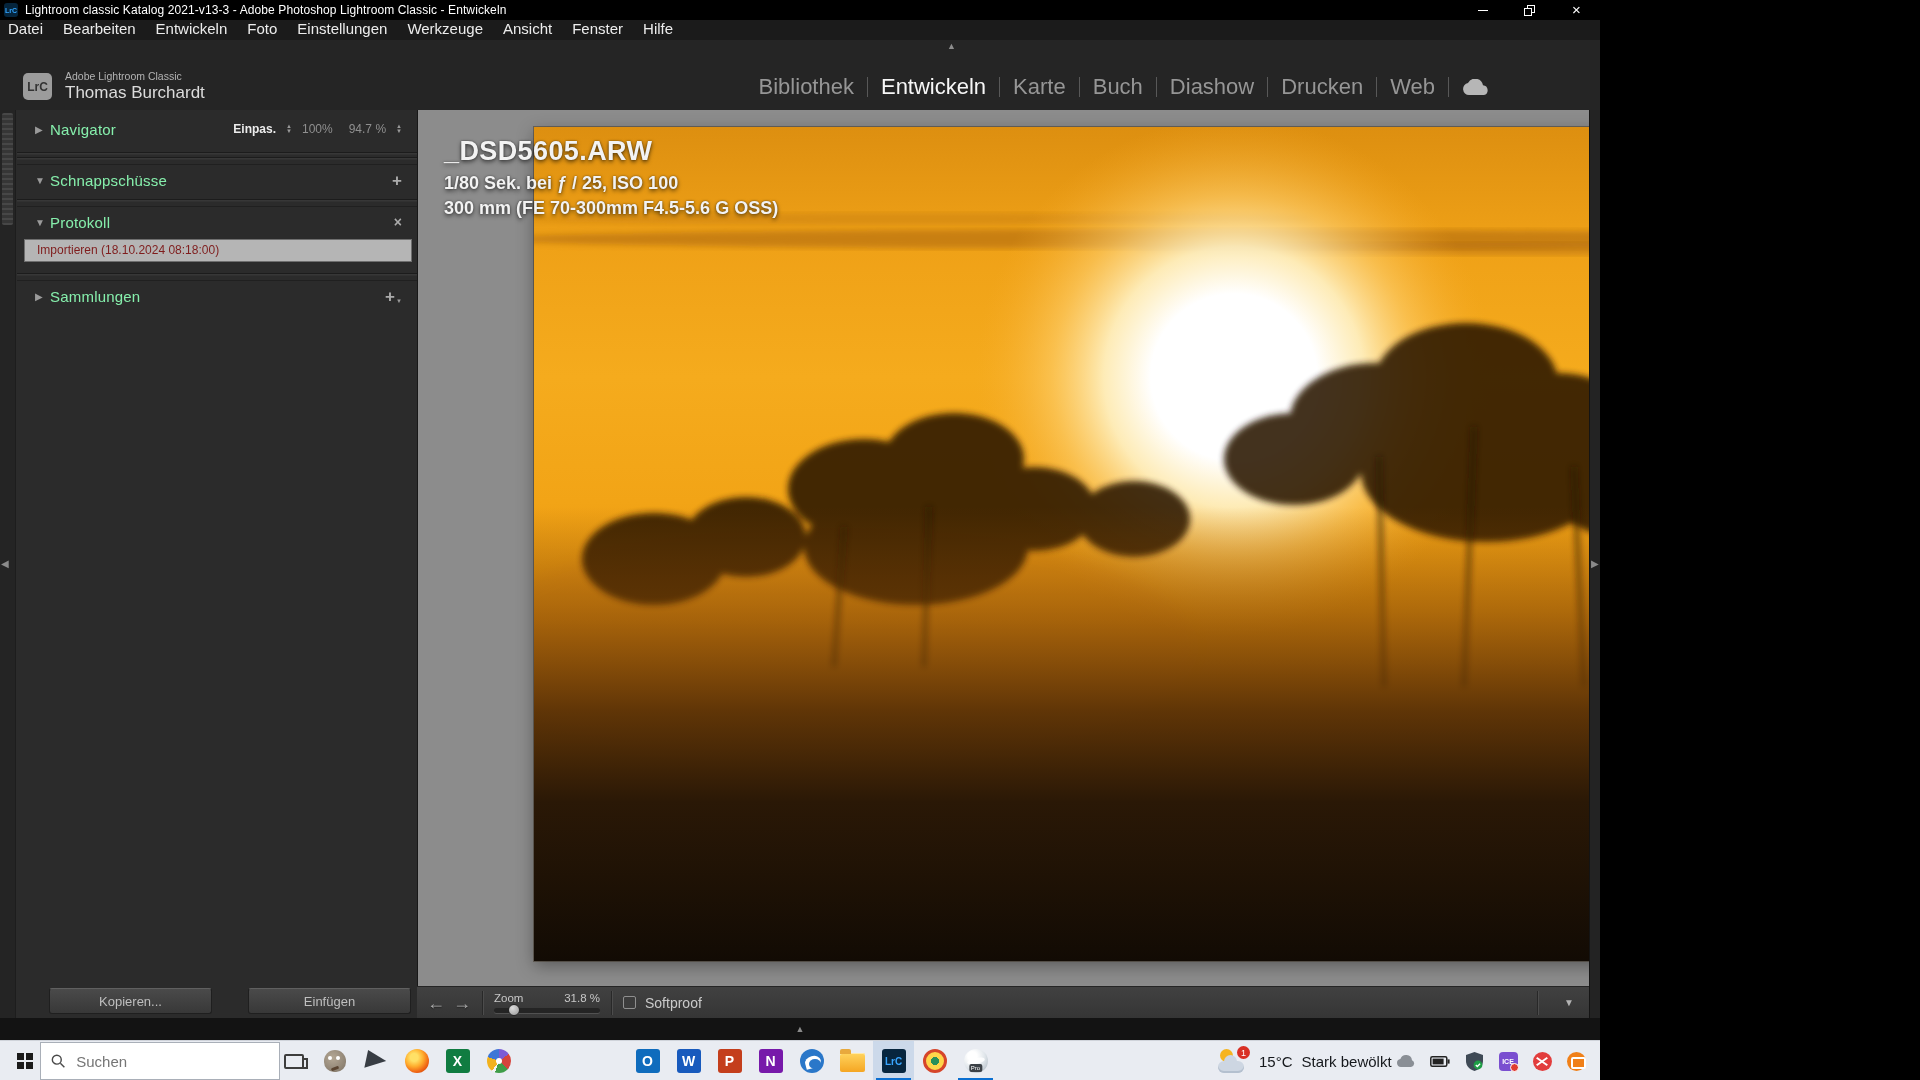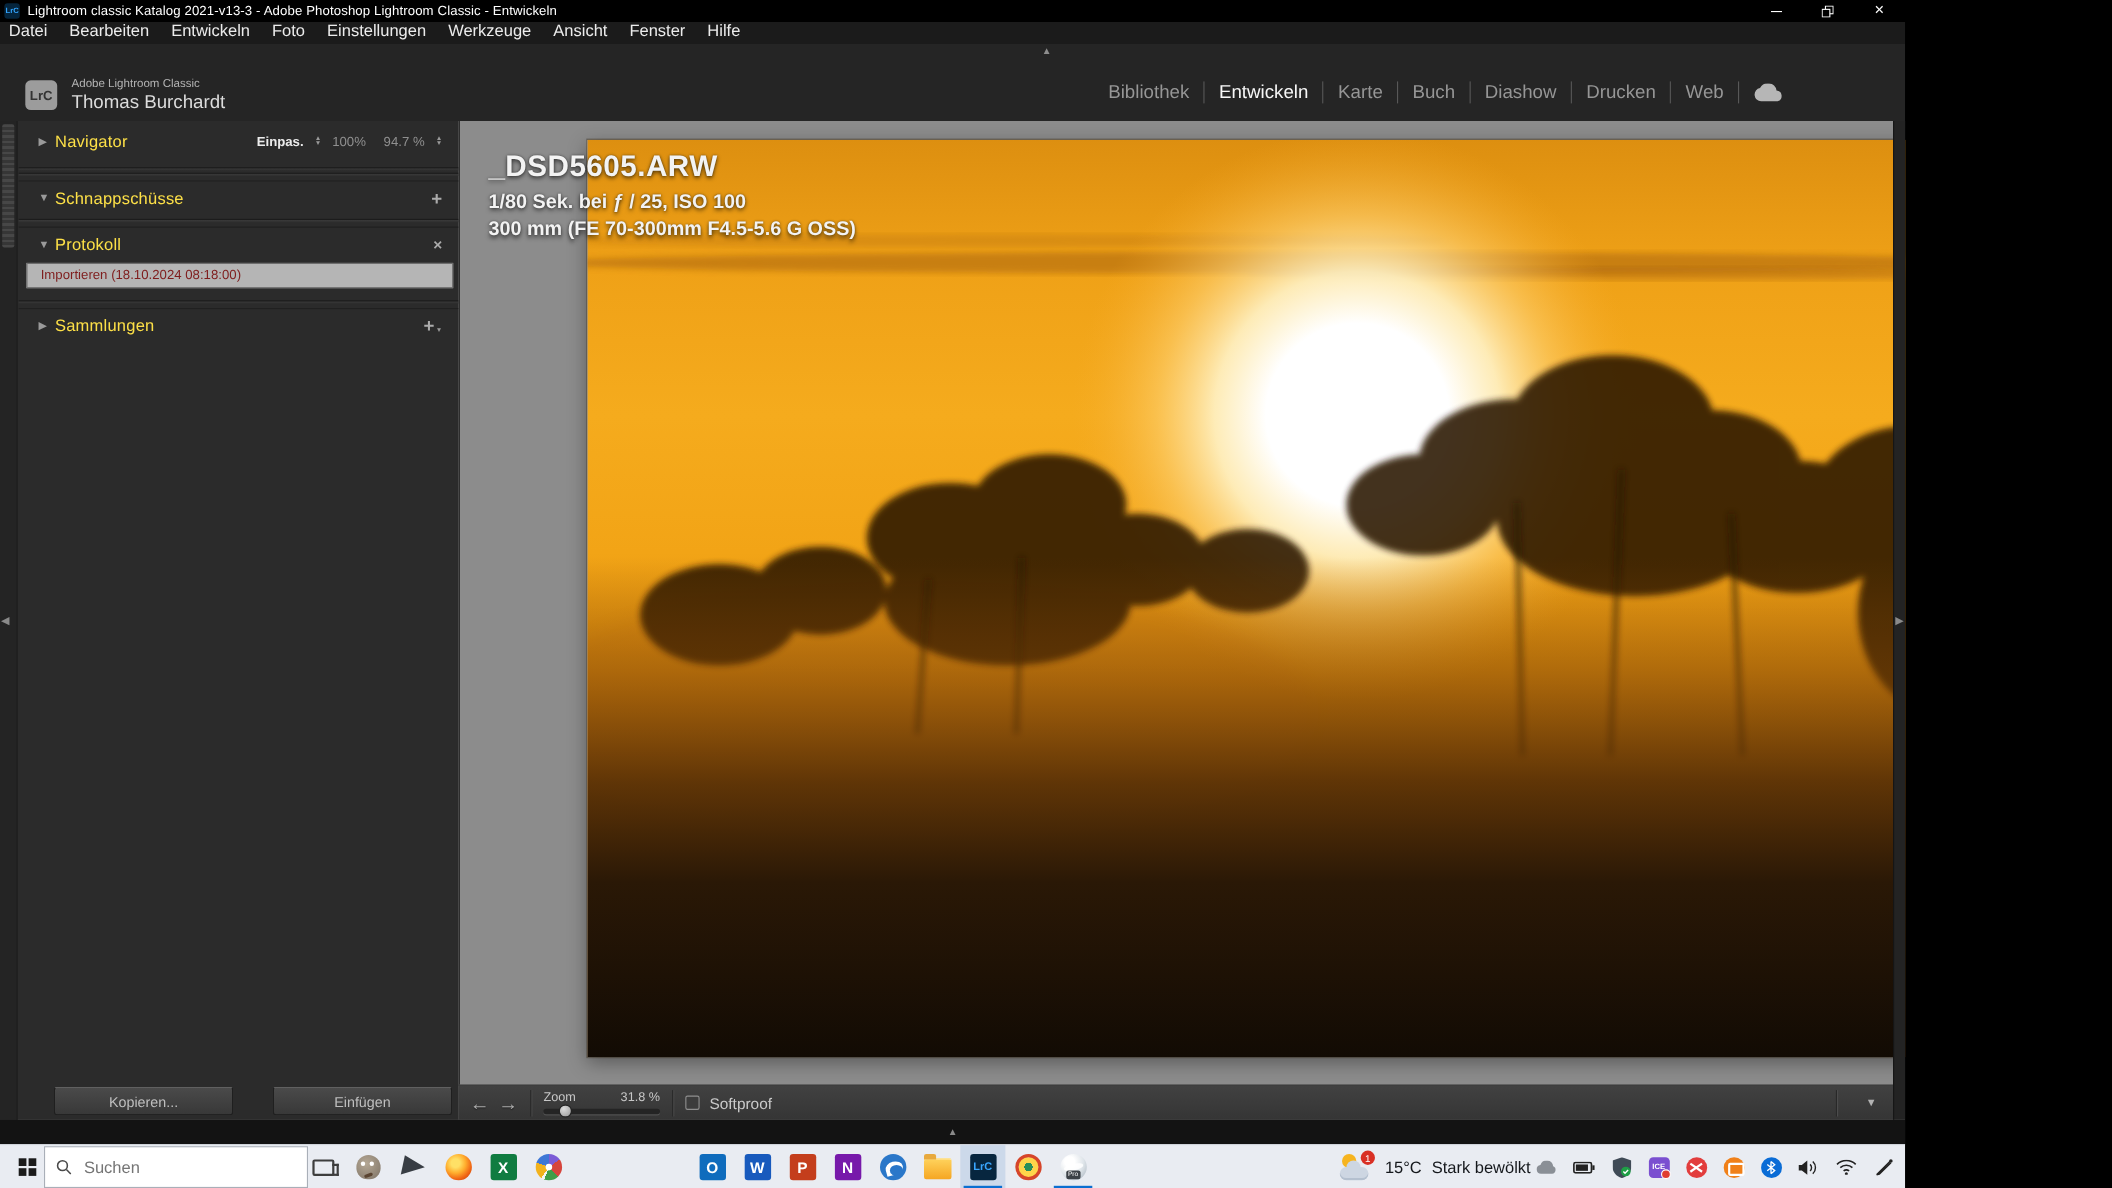--- a/index.html
+++ b/index.html
@@ -1,17 +1,17 @@
 <!DOCTYPE html>
 <html><head>
 <meta charset="utf-8">
 <style>
   html,body{margin:0;padding:0;background:#000;}
   *{box-sizing:border-box;}
-  .screen{position:relative;width:1732px;height:1080px;overflow:hidden;
+  .screen{position:relative;width:1600px;height:1080px;overflow:hidden;
           font-family:"Liberation Sans",sans-serif;background:#000;}
 
   
   .titlebar{position:absolute;top:0;left:0;right:0;height:20px;background:#000;
             display:flex;align-items:center;color:#fff;}
   .tb-badge{width:14px;height:14px;margin:0 7px 0 4px;border-radius:3px;background:#05253d;
             color:#33a5ff;font-size:7px;font-weight:bold;display:flex;align-items:center;justify-content:center;}
   .tb-title{font-size:12px;letter-spacing:.1px;}
   .tb-controls{margin-left:auto;display:flex;height:100%;}
   .tb-btn{width:47px;height:100%;display:flex;align-items:center;justify-content:center;}
@@ -27,21 +27,21 @@
   
   .app{position:absolute;top:40px;left:0;right:0;height:1000px;background:#252525;}
   .app-header{position:absolute;top:0;left:0;right:0;height:70px;background:#252525;}
   .top-arrow{position:absolute;top:1px;left:947px;color:#8d8d8d;font-size:9px;}
   .identity{position:absolute;left:23px;top:30px;display:flex;align-items:center;gap:13px;}
   .id-badge{width:29px;height:27px;border-radius:5px;background:#9c9c9c;color:#333;
             font-weight:bold;font-size:12px;display:flex;align-items:center;justify-content:center;}
   .id-app{font-size:10.5px;color:#b3b3b3;}
   .id-user{font-size:17px;color:#dcdcdc;margin-top:1px;}
   .modules{position:absolute;right:110px;top:34px;display:flex;align-items:center;gap:13px;
-           font-size:17px;color:#969696;}
+           font-size:22px;color:#969696;}
   .module.active{color:#f7f7f7;}
   .mod-sep{width:1px;height:20px;background:#585858;}
   .cloud-icon{display:flex;align-items:center;}
 
   
   .app-body{position:absolute;top:70px;left:0;right:0;bottom:0;background:#8c8c8c;}
 
   
   .bottom-strip{position:absolute;left:0;right:0;bottom:0;height:22px;background:#131313;
                 display:flex;align-items:center;justify-content:center;}
@@ -50,21 +50,21 @@
   
   .left-panel{position:absolute;left:0;top:0;width:417px;bottom:22px;background:#2b2b2b;}
   .panel-scrollbar{position:absolute;left:0;top:0;width:16px;bottom:0;background:#242424;border-right:1px solid #1d1d1d;}
   .panel-thumb{position:absolute;left:2px;top:3px;width:11px;height:112px;border-radius:2px;
                background:repeating-linear-gradient(180deg,#474747 0 2px,#363636 2px 5px);}
   .edge-arrow-left{position:absolute;left:1px;top:448px;color:#8a8a8a;font-size:10px;}
   .panel-sections{position:absolute;left:17px;right:0;top:0;}
   .p-header{display:flex;align-items:center;height:30px;padding:0 15px 0 18px;}
   .p-header.tall{height:38px;}
   .tri{width:15px;color:#9a9a9a;font-size:10px;flex:0 0 15px;}
-  .p-label{font-size:15px;color:#fde047;letter-spacing:.2px;}
+  .p-label{font-size:15px;color:#86efac;letter-spacing:.2px;}
   .p-right{margin-left:auto;display:flex;align-items:center;gap:10px;}
   .fit-label{color:#ececec;font-size:12px;font-weight:bold;}
   .stepper{display:flex;flex-direction:column;line-height:5px;font-size:6px;color:#9a9a9a;}
   .zoom-val{color:#8f8f8f;font-size:12px;}
   .zoom-val.gap{margin-left:6px;}
   .plus-icon{color:#ababab;font-size:17px;font-weight:bold;line-height:1;}
   .close-icon{color:#ababab;font-size:14px;font-weight:bold;line-height:1;}
   .plus-menu{display:flex;align-items:flex-end;gap:1px;}
   .plus-menu .mini{font-size:6px;color:#9a9a9a;margin-bottom:1px;}
   .endcap{padding:2px 0 4px 0;border-bottom:1px solid #202020;}

